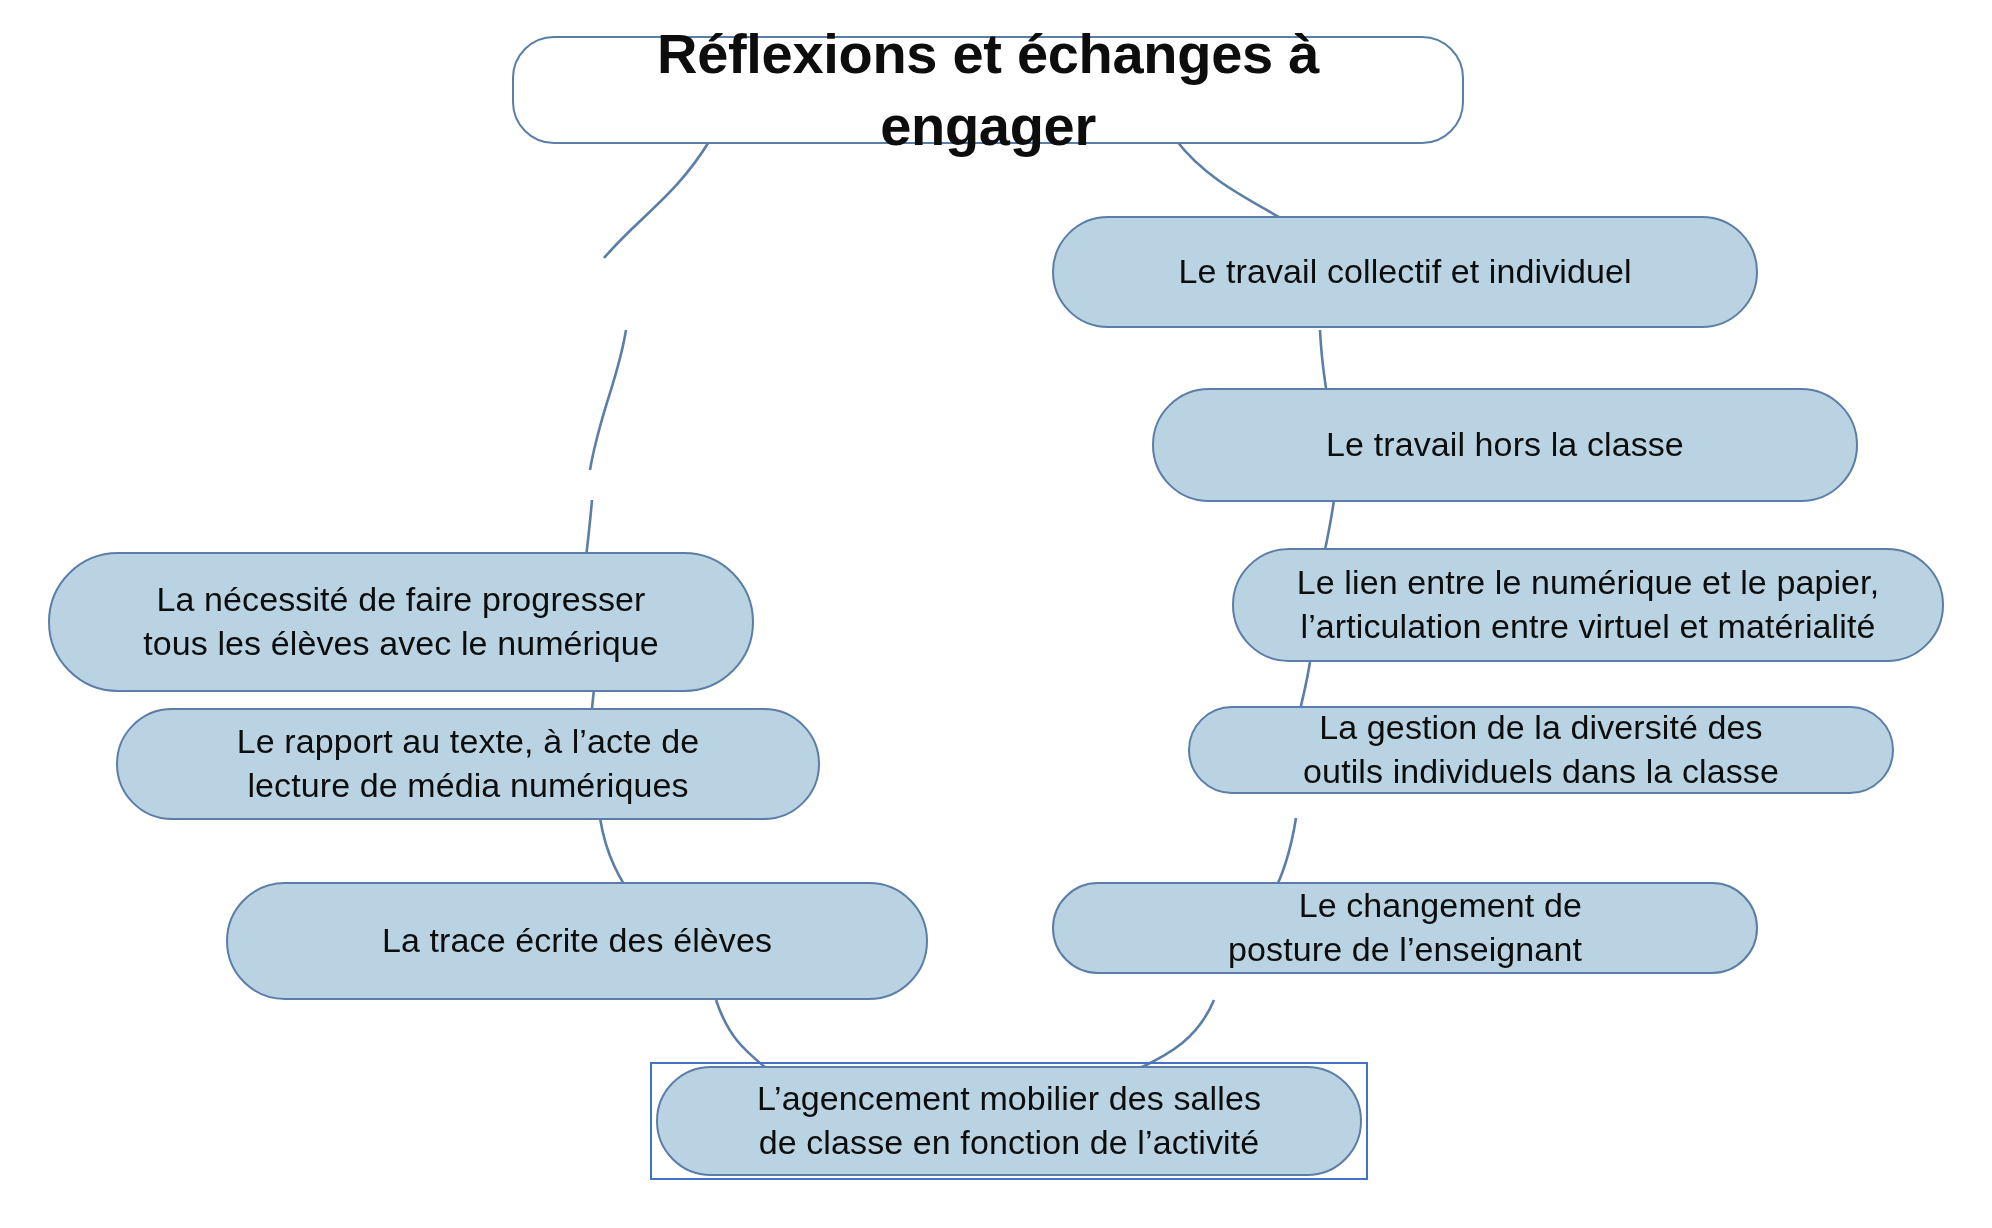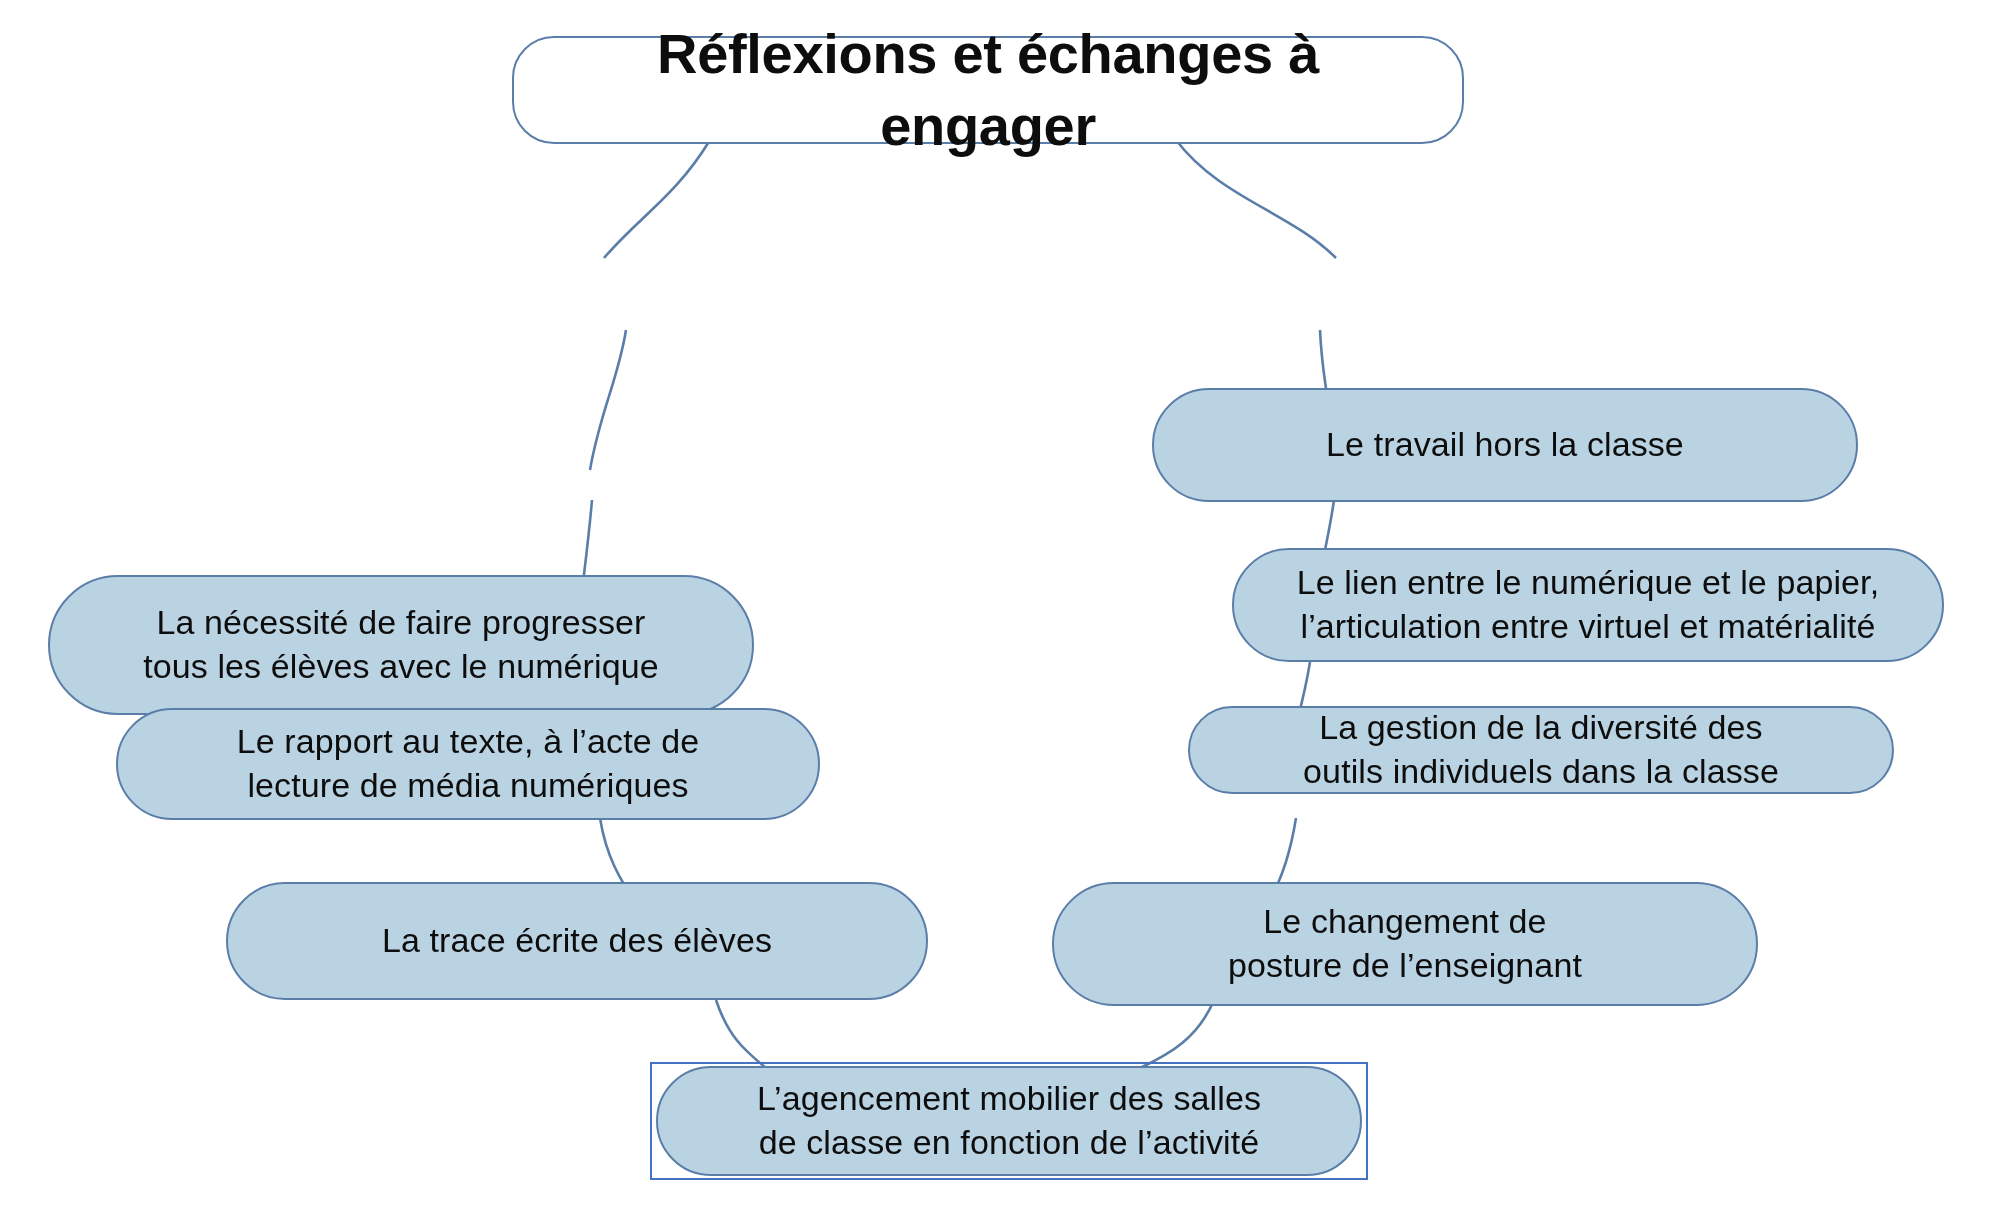--- a/index.html
+++ b/index.html
@@ -90,50 +90,53 @@
       <path d="M 1214,1000 C 1198,1038 1170,1054 1140,1068"></path>
     </g>
   </svg>
 
   <div class="node root" style="left:512px; top:36px; width:952px; height:108px;">
     <span class="label">Réflexions et échanges à engager</span>
   </div>
 
 
 
-  <div class="node" style="left:48px; top:552px; width:706px; height:140px;margin-top:23px;">
+  <div class="node" style="left:48px; top:552px; width:706px; height:140px;">
     <span class="label">La nécessité de faire progresser
 tous les élèves avec le numérique</span>
   </div>
 
   <div class="node" style="left:116px; top:708px; width:704px; height:112px;">
     <span class="label">Le rapport au texte, à l’acte de
 lecture de média numériques</span>
   </div>
 
   <div class="node" style="left:226px; top:882px; width:702px; height:118px;">
     <span class="label">La trace écrite des élèves</span>
   </div>
 
+  <div class="node" style="left:1052px; top:216px; width:706px; height:112px;">
+    <span class="label">Le travail collectif et individuel</span>
+  </div>
 
   <div class="node" style="left:1152px; top:388px; width:706px; height:114px;">
     <span class="label">Le travail hors la classe</span>
   </div>
 
   <div class="node" style="left:1232px; top:548px; width:712px; height:114px;">
     <span class="label">Le lien entre le numérique et le papier,
 l’articulation entre virtuel et matérialité</span>
   </div>
 
   <div class="node" style="left:1188px; top:706px; width:706px; height:88px;">
     <span class="label">La gestion de la diversité des
 outils individuels dans la classe</span>
   </div>
 
-  <div class="node" style="left:1052px; top:882px; width:706px; height:124px;">
+  <div class="node" style="left:1052px; top:882px; width:706px; height:92px;text-align:right;">
     <span class="label">Le changement de
 posture de l’enseignant</span>
   </div>
 
   <div class="node" style="left:656px; top:1066px; width:706px; height:110px;">
     <span class="label">L’agencement mobilier des salles
 de classe en fonction de l’activité</span>
   </div>
 
   <div class="selection-frame" style="left:650px; top:1062px; width:718px; height:118px;"></div>

